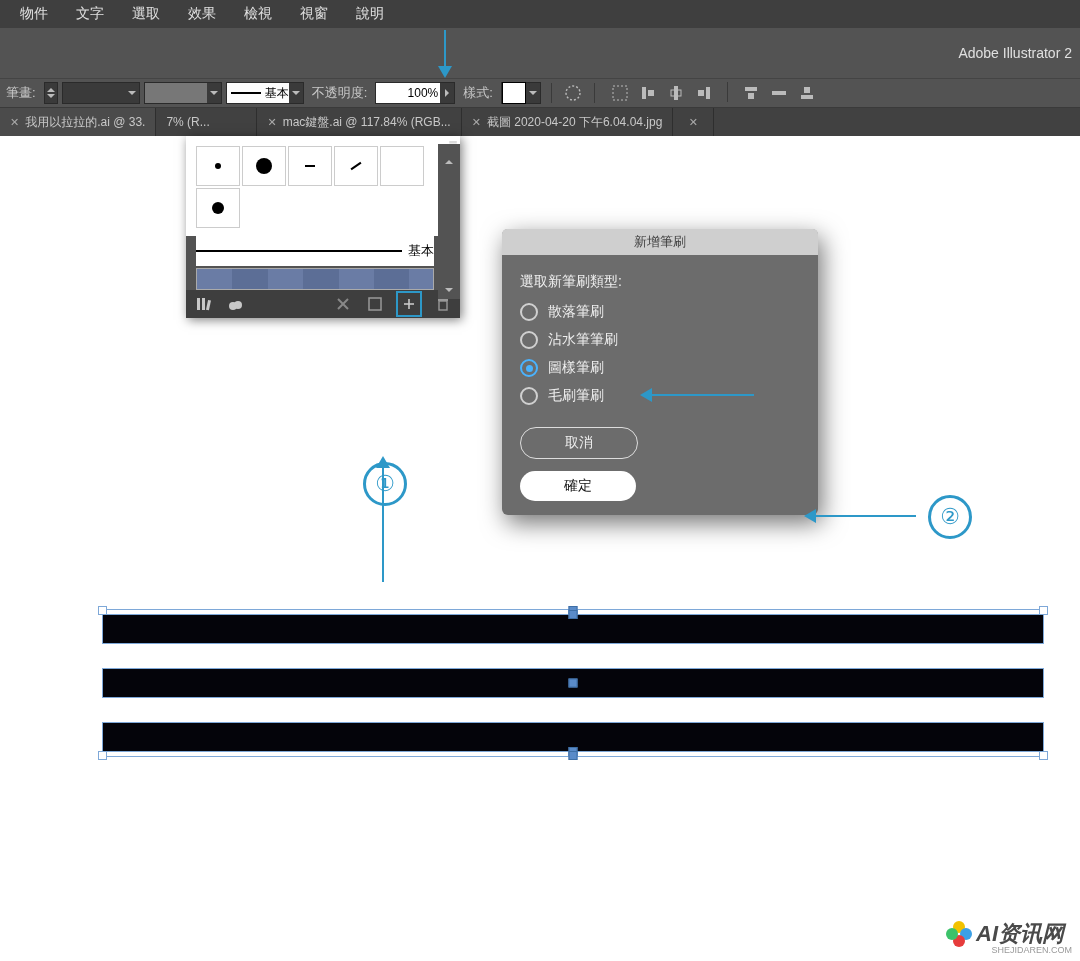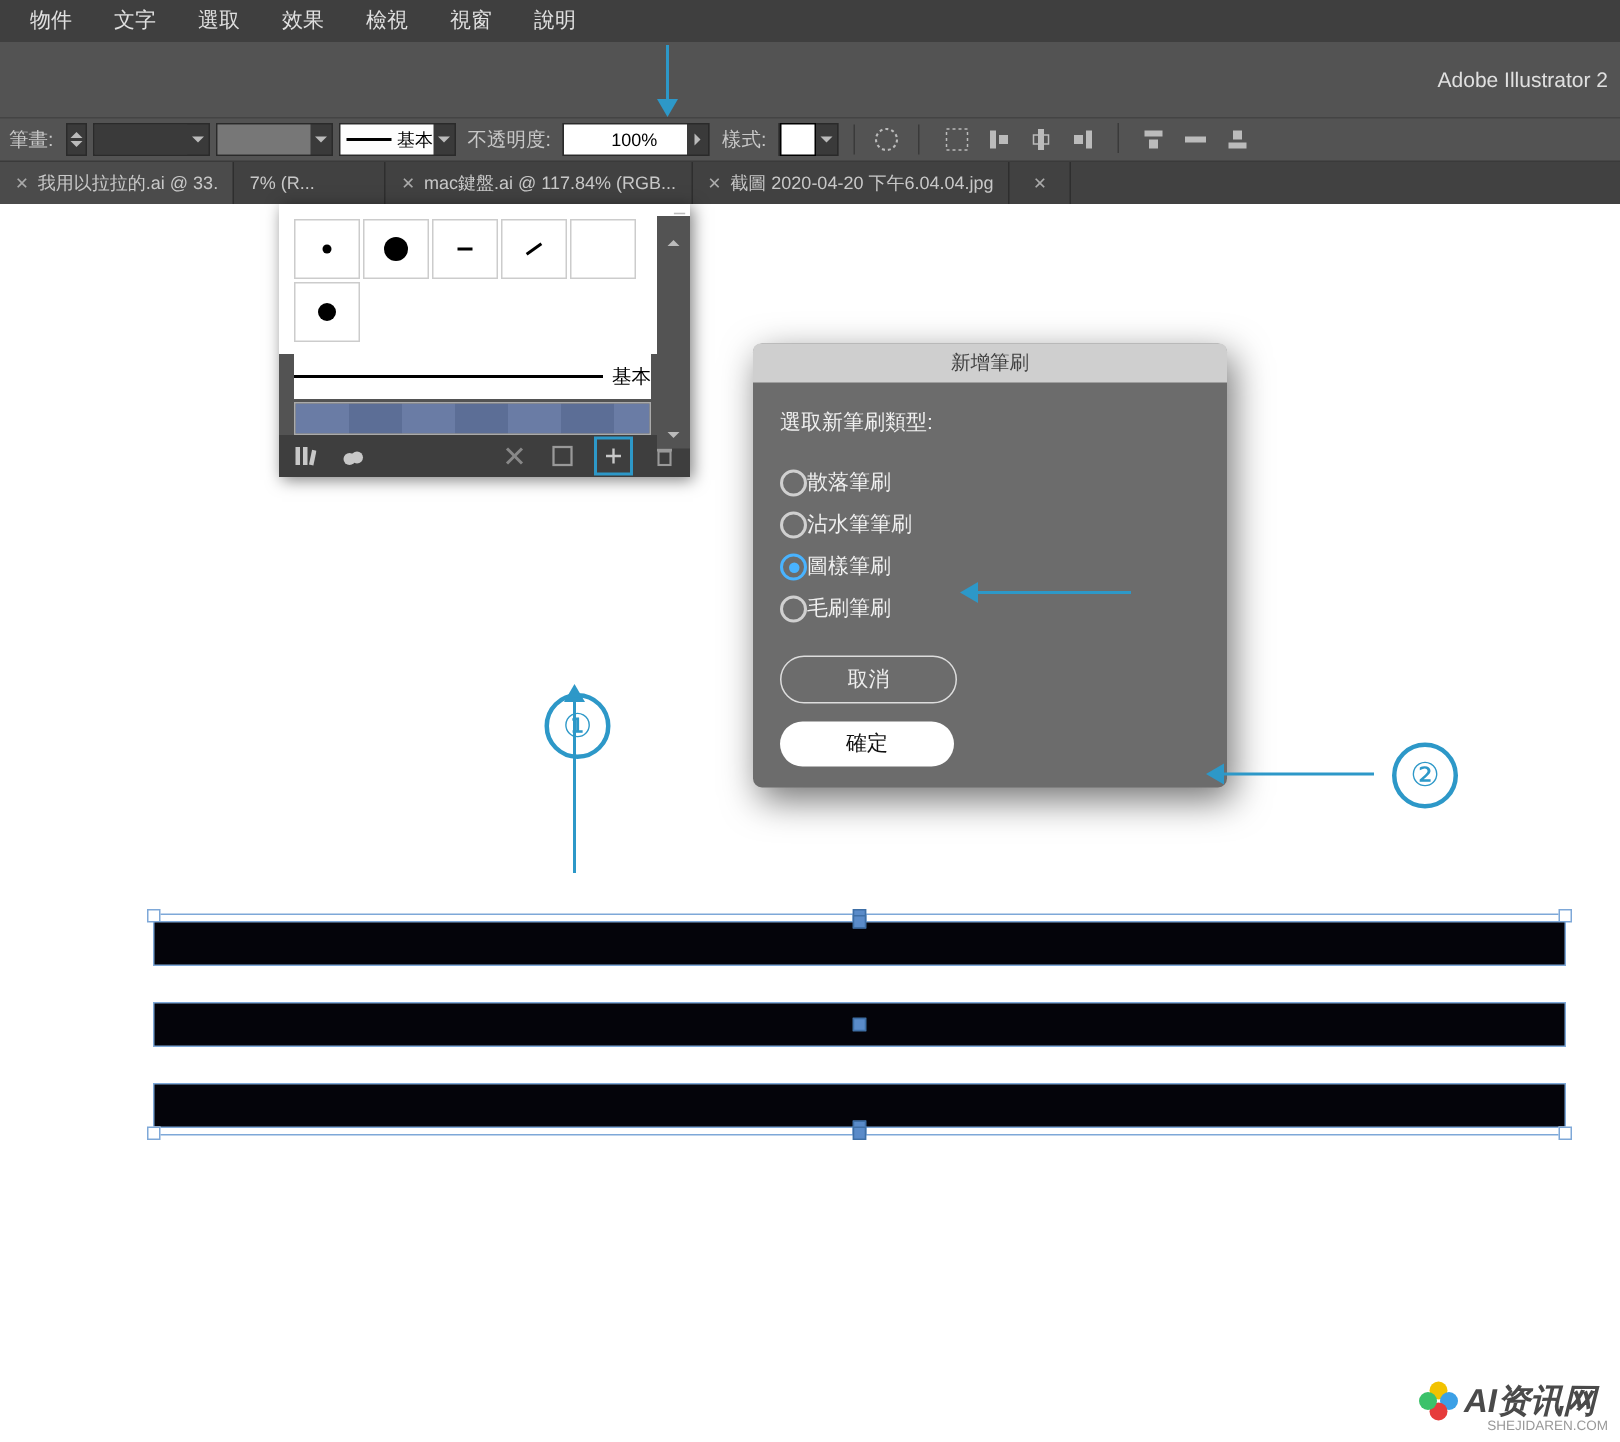--- a/index.html
+++ b/index.html
@@ -27,21 +27,21 @@
   .stroke-weight{width:12px;height:20px;display:flex;flex-direction:column;justify-content:center;gap:0;}
   .caret{width:0;height:0;border-left:4px solid transparent;border-right:4px solid transparent;}
   .caret.up{border-bottom:4px solid #bbb;margin:1px auto;}
   .caret.dn{border-top:4px solid #bbb;margin:1px auto;}
   .dropdown{display:inline-flex;align-items:center;height:20px;background:#3a3a3a;border:1px solid #2a2a2a;}
   .dropdown .swatch{width:62px;height:100%;}
   .dropdown .dd-caret{width:14px;display:flex;align-items:center;justify-content:center;}
   .prof-box{width:100px;background:#777;}
   .brush-box{width:100px;background:#fdfdfd;display:flex;align-items:center;color:#000;font-size:12px;}
   .brush-box .line{flex:1;height:2px;background:#000;margin:0 4px;}
-  .opacity-box{width:62px;background:#fff;color:#000;text-align:right;padding-right:20px;font-size:12px;line-height:20px;}
+  .opacity-box{width:62px;background:#fff;color:#000;text-align:right;padding-right:2px;font-size:12px;line-height:20px;}
   .style-swatch{width:22px;height:20px;background:#fff;border:1px solid #000;}
   .divider{width:1px;height:20px;background:#3a3a3a;margin:0 6px;}
   .tb-icon{width:22px;height:22px;display:flex;align-items:center;justify-content:center;color:#c8c8c8;}
   .right-icons{display:flex;gap:6px;margin-left:4px;}
   
   .tabbar{height:28px;background:var(--tabbar);display:flex;align-items:stretch;font-size:12px;color:var(--text-dim);}
   .tab{display:flex;align-items:center;gap:6px;padding:0 10px;border-right:1px solid #2e2e2e;max-width:260px;}
   .tab.active{background:#4b4b4b;}
   .tab-close{font-size:11px;color:#aaa;}
   .tab-label{overflow:hidden;text-overflow:ellipsis;white-space:nowrap;}
@@ -67,22 +67,22 @@
   .bp-scroll .trk{flex:1;}
   .bp-footer{height:28px;background:var(--panel-dark);display:flex;align-items:center;padding:0 6px;gap:10px;}
   .bp-footer .spacer{flex:1;}
   .f-icon{width:22px;height:22px;display:flex;align-items:center;justify-content:center;color:#c8c8c8;}
   .f-icon.new{border:2px solid var(--accent);}
 
   
   .dialog{position:absolute;left:502px;top:93px;width:316px;background:var(--dialog);border-radius:6px;box-shadow:4px 8px 24px rgba(0,0,0,.55);color:#f0f0f0;font-size:14px;}
   .dialog-title{height:26px;background:var(--dialog-title);border-radius:5px 5px 0 0;color:#404040;display:flex;align-items:center;justify-content:center;font-size:13px;}
   .dialog-body{padding:18px 18px 14px;}
-  .dialog-body .lbl{margin-bottom:22px;}
-  .radio-row{display:flex;align-items:center;gap:0;margin:10px 0;}
+  .dialog-body .lbl{margin-bottom:12px;}
+  .radio-row{display:flex;align-items:center;gap:10px;margin:10px 0;}
   .radio{width:14px;height:14px;border:2px solid #d0d0d0;border-radius:50%;display:flex;align-items:center;justify-content:center;}
   .radio.sel{border-color:#49b3ff;}
   .radio.sel::after{content:"";width:7px;height:7px;background:#49b3ff;border-radius:50%;}
   .dialog-footer{display:flex;justify-content:center;gap:12px;margin-top:22px;flex-direction:column;}
   .btn{width:116px;height:30px;border-radius:16px;display:flex;align-items:center;justify-content:center;font-size:14px;}
   .btn-outline{border:1.5px solid #ddd;color:#eee;}
   .btn-primary{background:#fff;color:#111;}
 
   
   .annot-arrow-1{position:absolute;left:444px;top:30px;width:2px;height:46px;background:var(--accent);}

